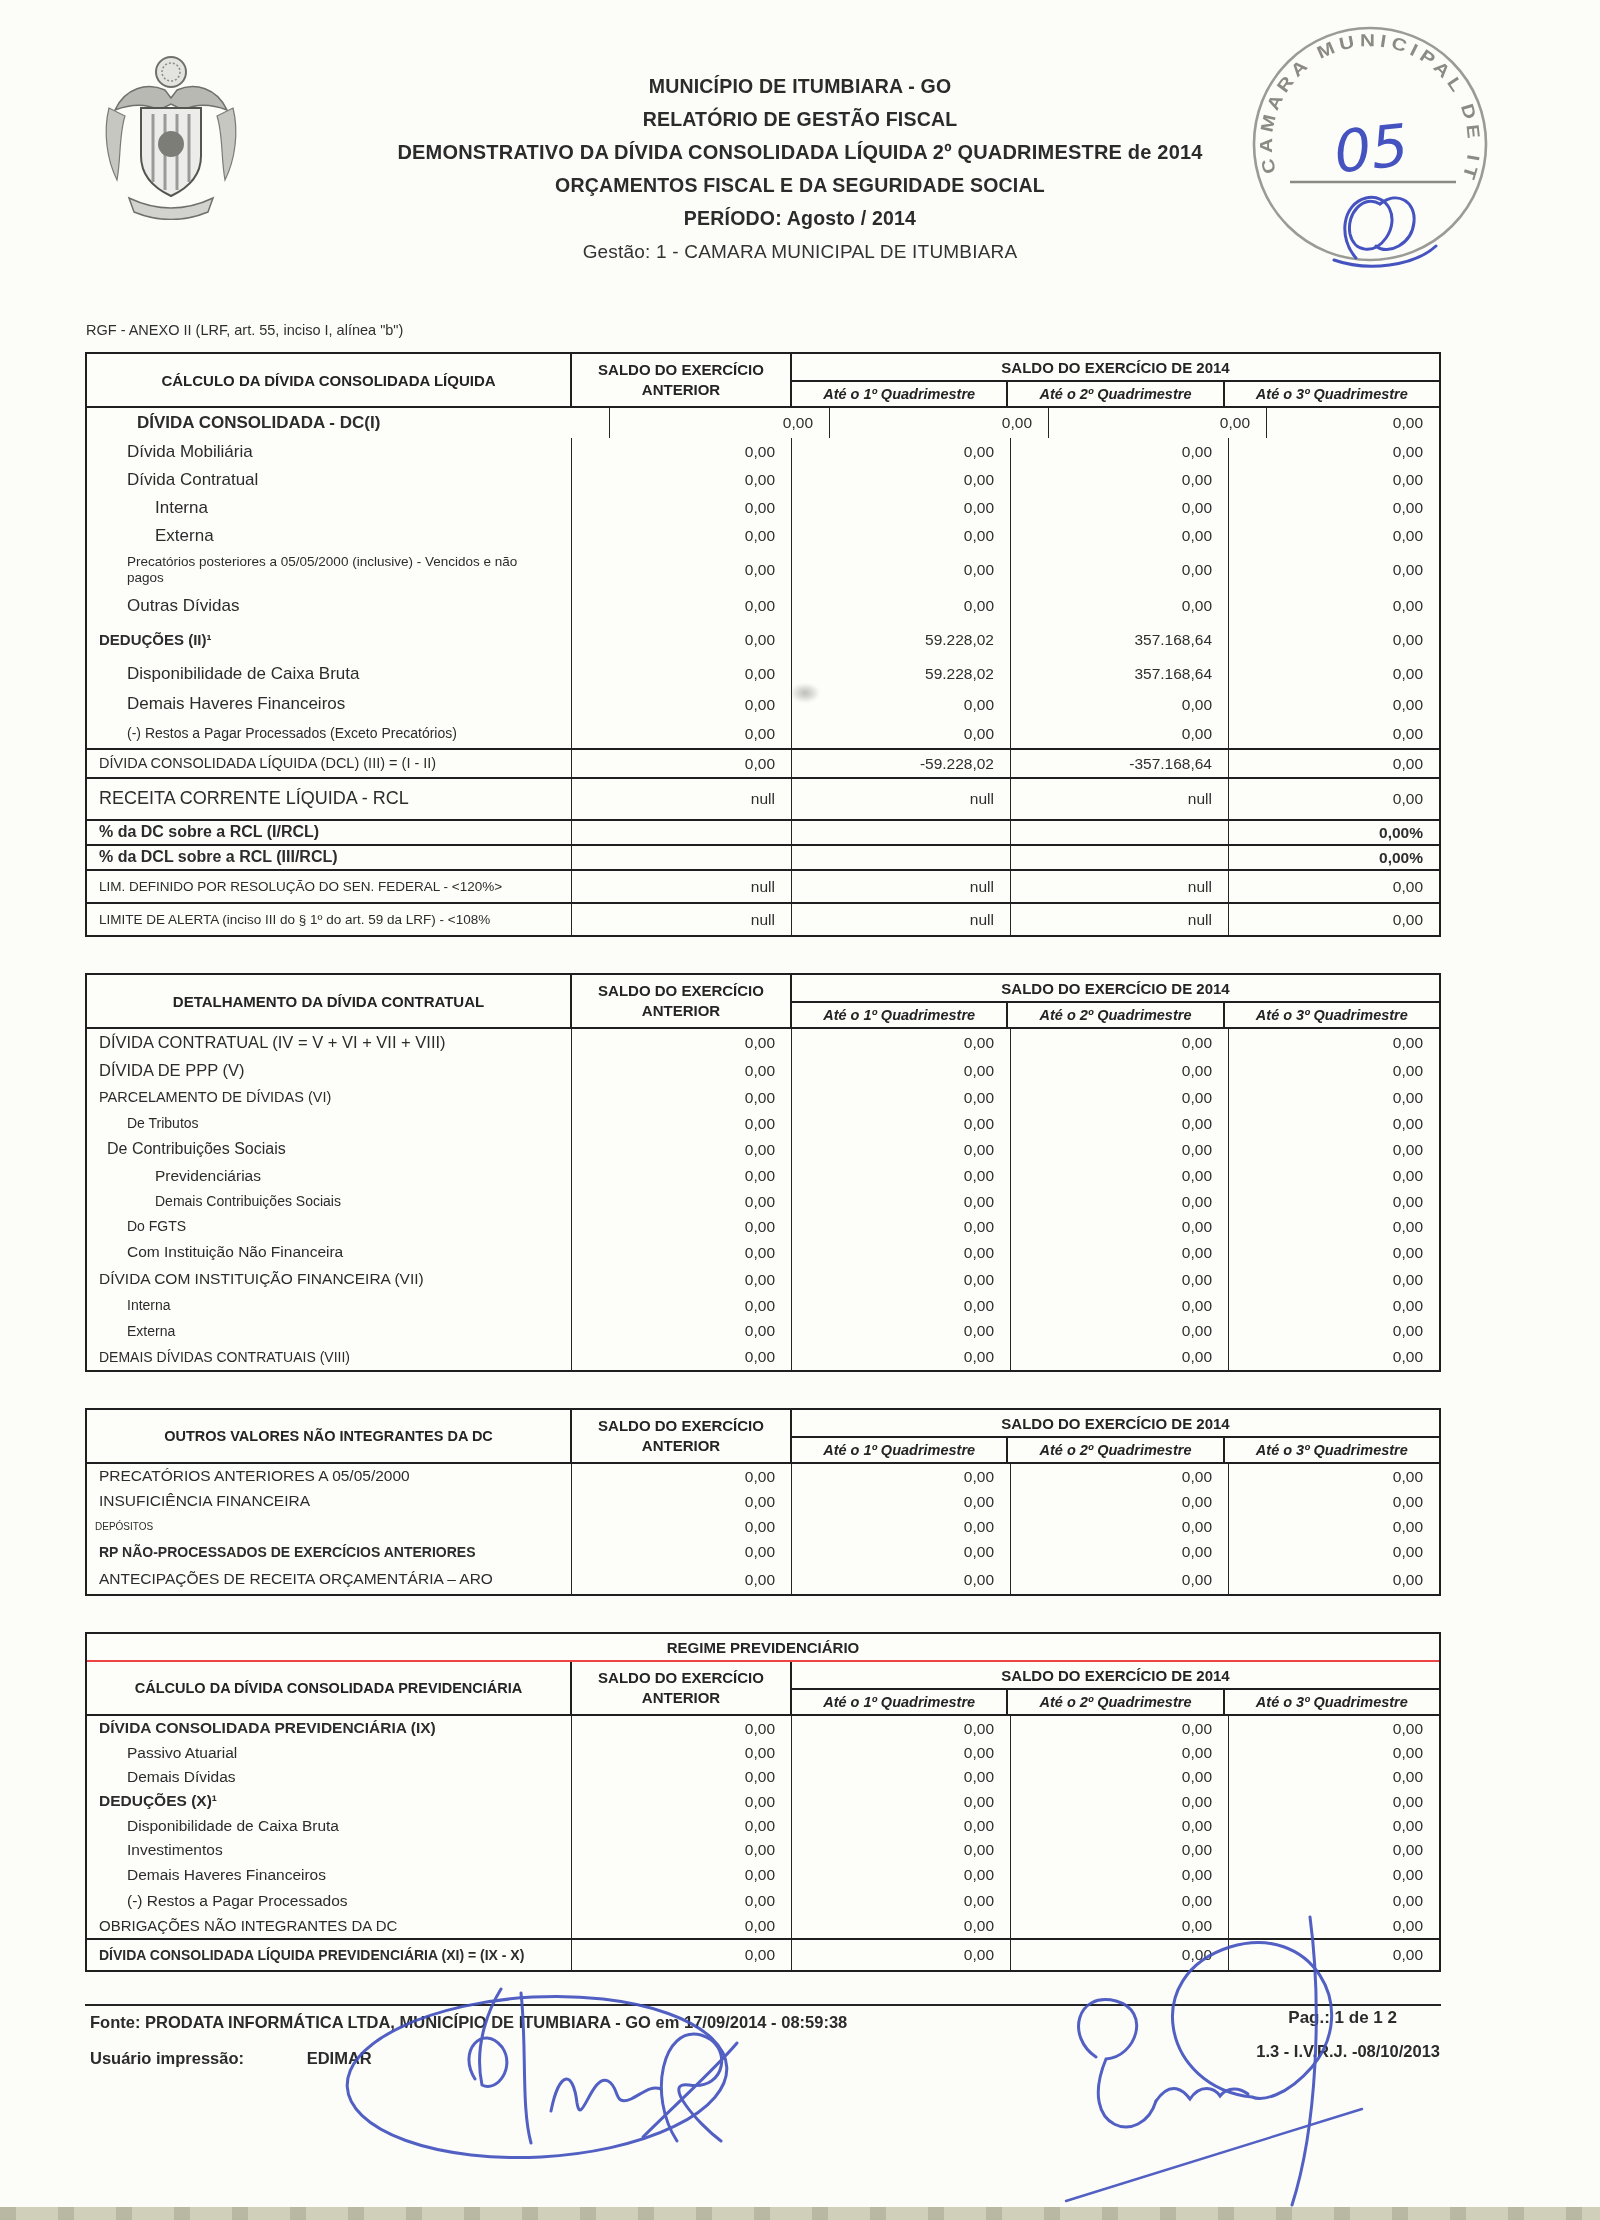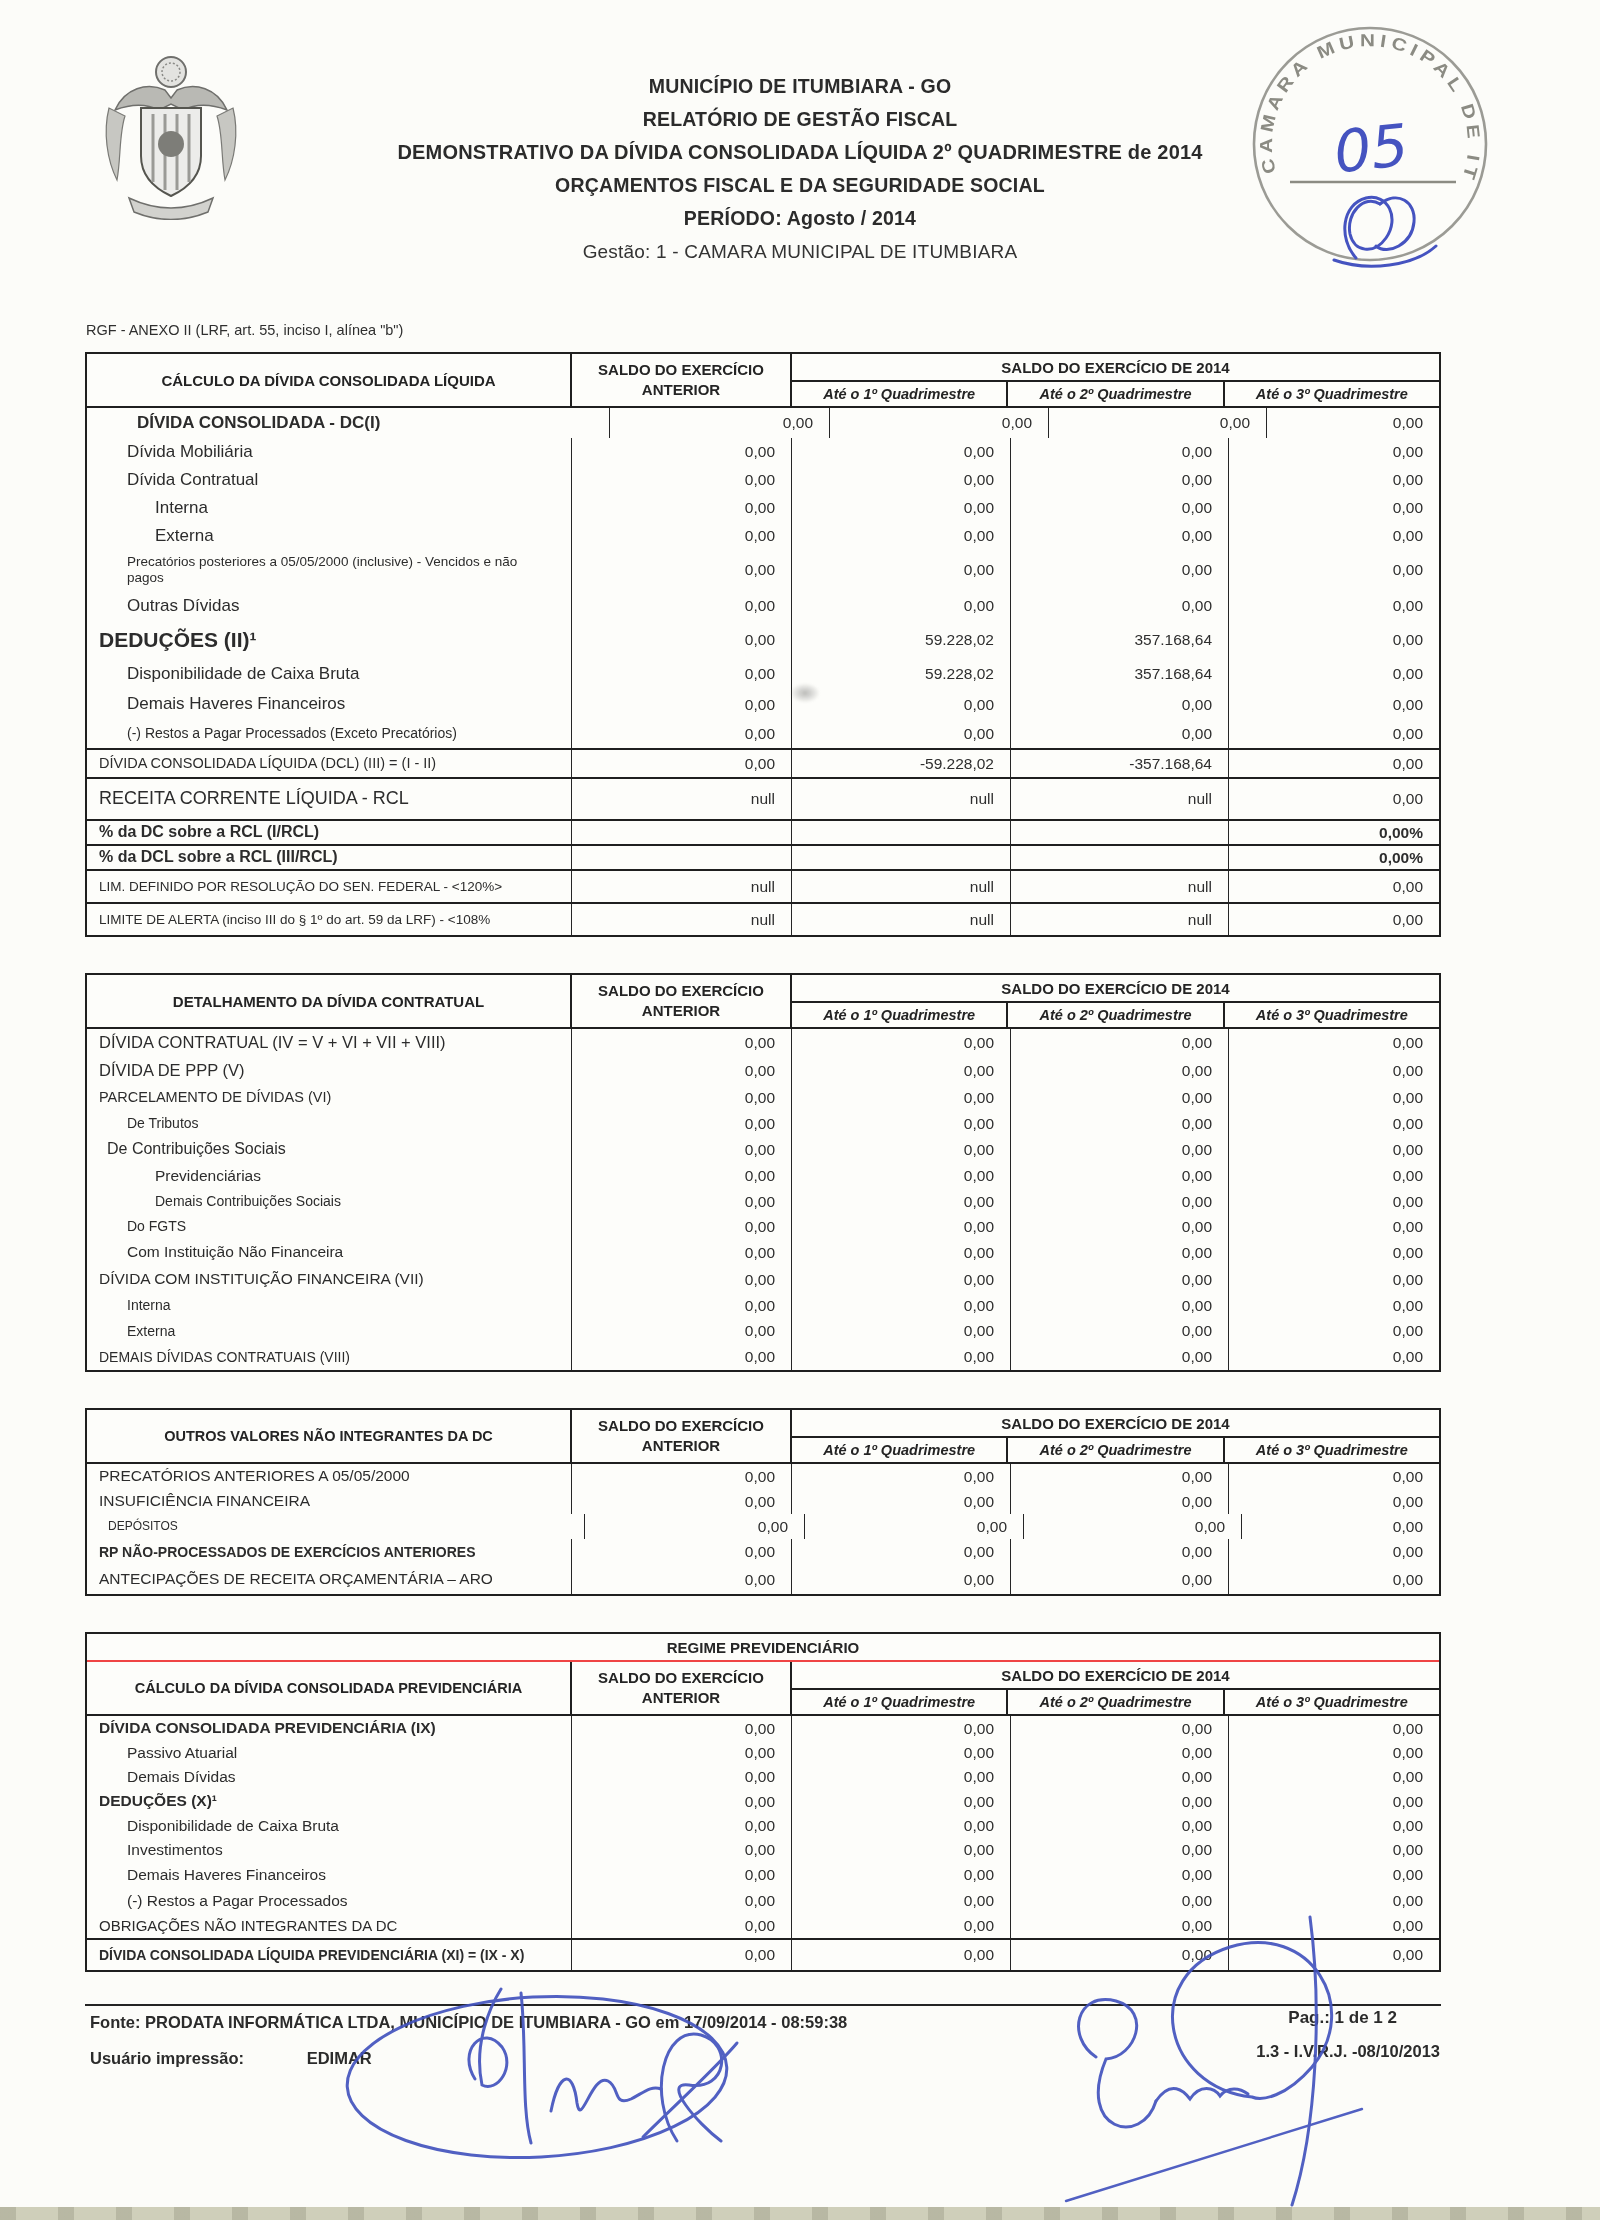--- a/index.html
+++ b/index.html
@@ -168,21 +168,21 @@
           <div class="cv cv4">0,00</div>
         </div>
         <div class="trow" style="height: 32px;">
           <div class="c1" style="padding-left: 40px; font-size: 17px;">Outras Dívidas</div>
           <div class="cv cv1">0,00</div>
           <div class="cv cv2">0,00</div>
           <div class="cv cv3">0,00</div>
           <div class="cv cv4">0,00</div>
         </div>
         <div class="trow" style="height: 36px;">
-          <div class="c1 b" style="padding-left: 12px; font-size: 21px;">DEDUÇÕES (II)¹</div>
+          <div class="c1 b" style="padding-left: 12px; font-size: 15px;">DEDUÇÕES (II)¹</div>
           <div class="cv cv1">0,00</div>
           <div class="cv cv2">59.228,02</div>
           <div class="cv cv3">357.168,64</div>
           <div class="cv cv4">0,00</div>
         </div>
         <div class="trow" style="height: 32px;">
           <div class="c1" style="padding-left: 40px; font-size: 17px;">Disponibilidade de Caixa Bruta</div>
           <div class="cv cv1">0,00</div>
           <div class="cv cv2">59.228,02</div>
           <div class="cv cv3">357.168,64</div>
@@ -371,21 +371,21 @@
           <div class="cv cv4">0,00</div>
         </div>
         <div class="trow" style="height: 25px;">
           <div class="c1" style="padding-left: 12px; font-size: 15.5px;">INSUFICIÊNCIA FINANCEIRA</div>
           <div class="cv cv1">0,00</div>
           <div class="cv cv2">0,00</div>
           <div class="cv cv3">0,00</div>
           <div class="cv cv4">0,00</div>
         </div>
         <div class="trow" style="height: 25px;">
-          <div class="c1" style="padding-left: 8px; font-size: 12px; margin-left: 13px;">DEPÓSITOS</div>
+          <div class="c1" style="padding-left: 8px; font-size: 10px;">DEPÓSITOS</div>
           <div class="cv cv1">0,00</div>
           <div class="cv cv2">0,00</div>
           <div class="cv cv3">0,00</div>
           <div class="cv cv4">0,00</div>
         </div>
         <div class="trow" style="height: 26px;">
           <div class="c1 b" style="padding-left: 12px; font-size: 14px;">RP NÃO-PROCESSADOS DE EXERCÍCIOS ANTERIORES</div>
           <div class="cv cv1">0,00</div>
           <div class="cv cv2">0,00</div>
           <div class="cv cv3">0,00</div>

